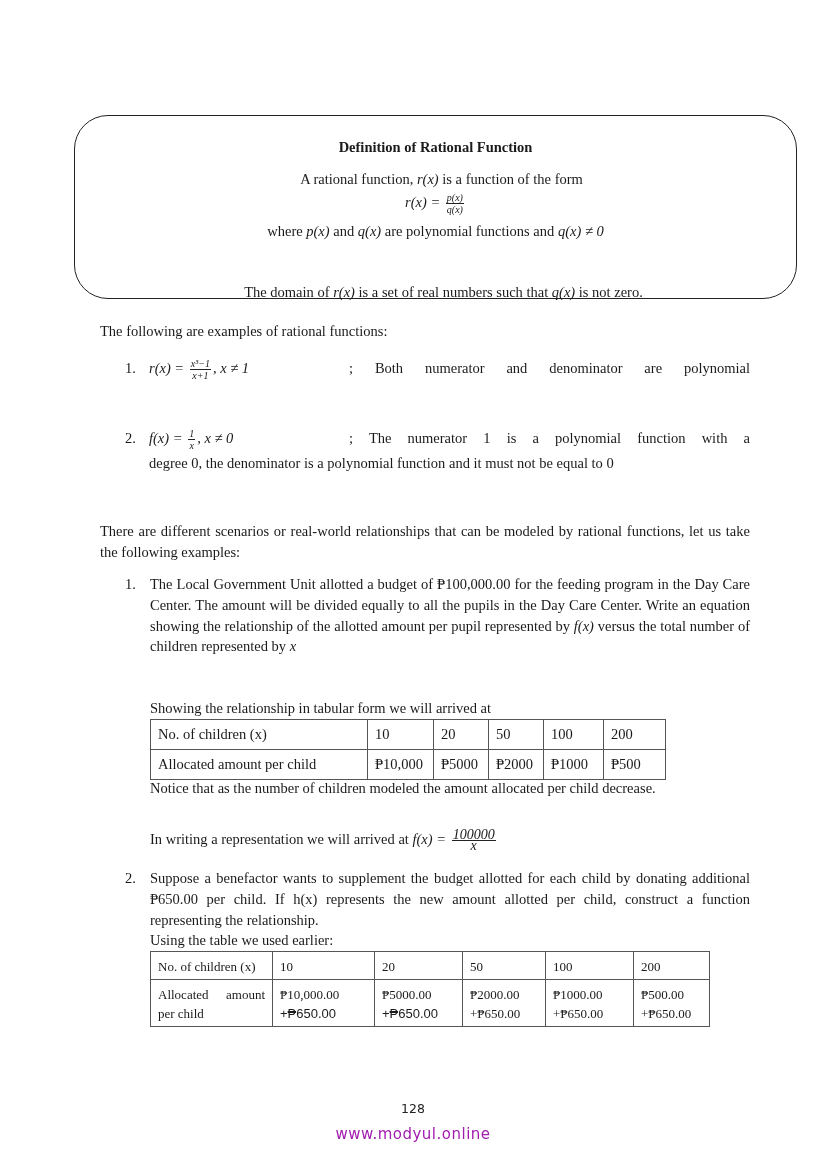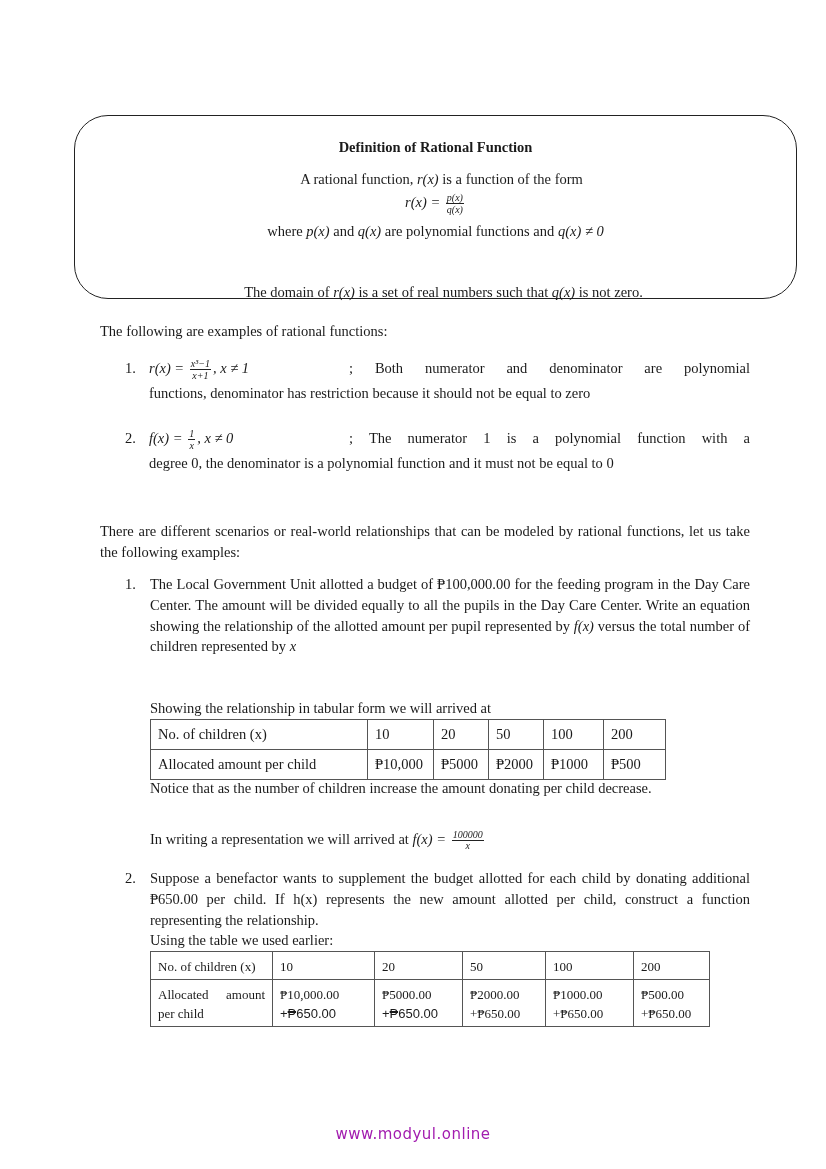--- a/index.html
+++ b/index.html
@@ -80,21 +80,20 @@
   </div>
 
   <div class="para serif" style="left:100px; top:321px;">The following are examples of rational functions:</div>
 
   <div class="ex-item serif" style="top:356px;">
     <div class="row1">
       <span class="num-label">1.</span>
       <span class="formula"><span class="it">r(x) = </span><span class="frac it"><span class="num">x³−1</span><span class="den">x+1</span></span><span class="it">, x ≠ 1</span></span>
       <span class="desc">; Both numerator and denominator are polynomial</span>
     </div>
-    <div class="row2">functions, denominator has restriction because it should not be equal to zero</div>
   </div>
 
   <div class="ex-item serif" style="top:426px;">
     <div class="row1">
       <span class="num-label">2.</span>
       <span class="formula"><span class="it">f(x) = </span><span class="frac it"><span class="num">1</span><span class="den">x</span></span><span class="it">, x ≠ 0</span></span>
       <span class="desc">; The numerator 1 is a polynomial function with a</span>
     </div>
     <div class="row2">degree 0, the denominator is a polynomial function and it must not be equal to 0</div>
   </div>
@@ -122,24 +121,24 @@
       <td>Allocated amount per child</td>
       <td>₱10,000</td>
       <td>₱5000</td>
       <td>₱2000</td>
       <td>₱1000</td>
       <td>₱500</td>
     </tr>
   </tbody>
     </table>
 
-  <div class="para serif justify" style="left:150px; top:778px; width:600px;">Notice that as the number of children increase the amount donating per child decrease.</div>
+  <div class="para serif justify" style="left:150px; top:778px; width:600px;">Notice that as the number of children modeled the amount allocated per child decrease.</div>
 
   <div class="para serif" style="left:150px; top:829px;">
-    <span>In writing a representation we will arrived at </span><span class="it">f(x) = </span><span class="frac it" style="font-size:10px; line-height:10px;"><span class="num">100000</span><span class="den">x</span></span>
+    <span>In writing a representation we will arrived at </span><span class="it">f(x) = </span><span class="frac it" style="font-size:14px; line-height:10px;"><span class="num">100000</span><span class="den">x</span></span>
   </div>
 
   <div class="list-item serif" style="top:868px;">
     <span class="n">2.</span>
     <div class="body">Suppose a benefactor wants to supplement the budget allotted for each child by donating additional ₱650.00 per child. If h(x) represents the new amount allotted per child, construct a function representing the relationship.</div>
     <div class="body" style="line-height:20px;">Using the table we used earlier:</div>
   </div>
 
   <table class="t2 serif">
     <tbody>
@@ -170,14 +169,15 @@
             <div>+₱650.00</div>
           </td>
       <td>
             <div>₱500.00</div>
             <div>+₱650.00</div>
           </td>
     </tr>
   </tbody>
     </table>
 
+  <div class="pagenum">128</div>
   <div class="watermark">www.modyul.online</div>
 </div>
 
 </body></html>

